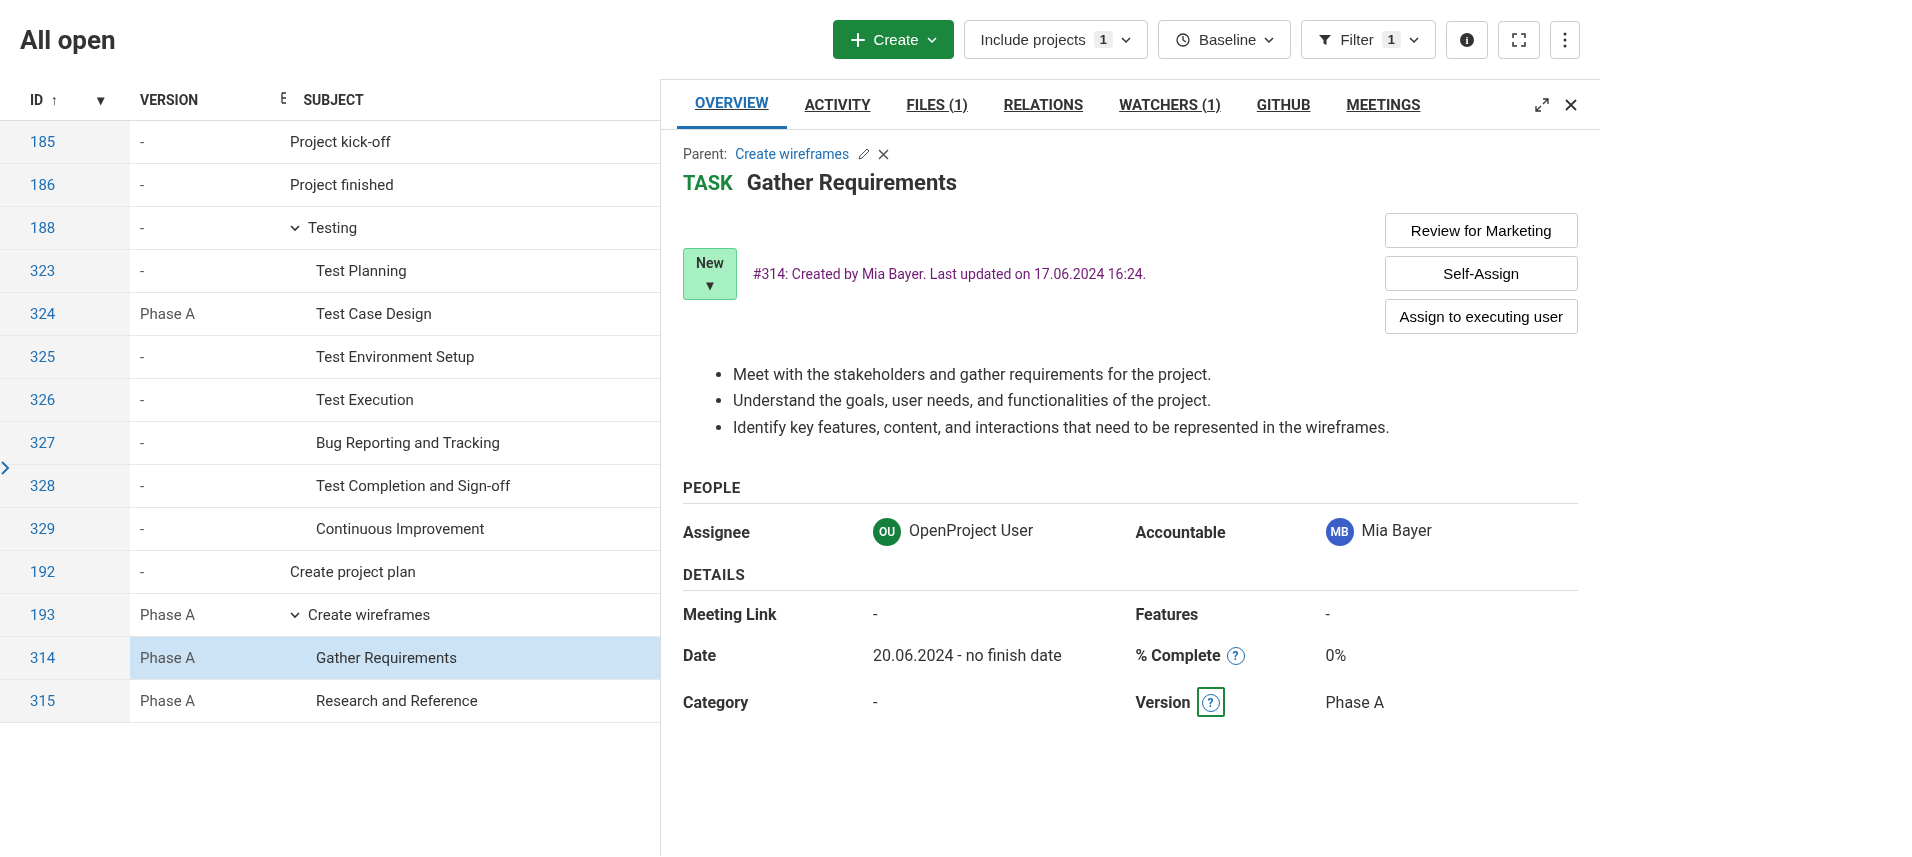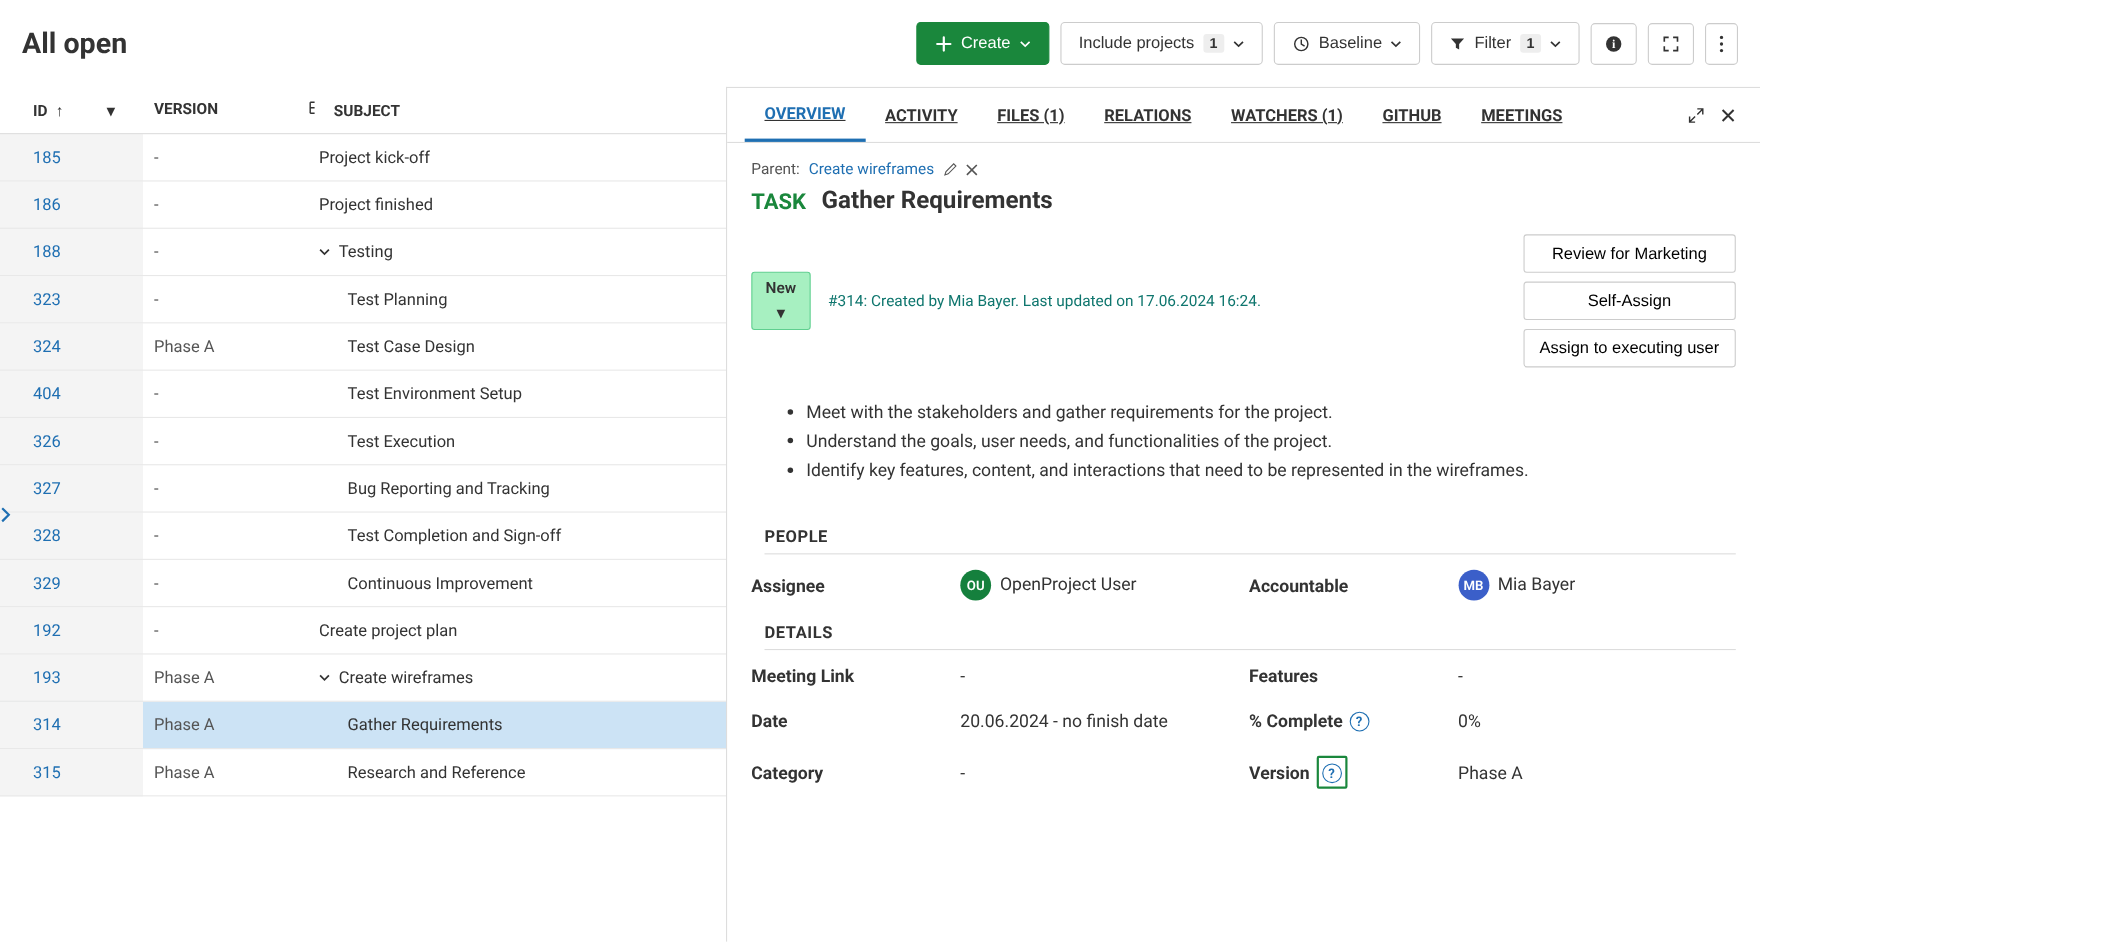--- a/index.html
+++ b/index.html
@@ -50,28 +50,28 @@
 
 .detail-body { padding: 16px 22px; }
 .parent-row { display: flex; align-items: center; gap: 8px; font-size: 14px; color: #555; margin-bottom: 8px; }
 .parent-link { color: #1f6fb2; }
 .task-title-row { display: flex; align-items: center; gap: 14px; margin-bottom: 18px; }
 .task-type { color: #1a873c; font-weight: 700; font-size: 20px; }
 .task-title { font-size: 22px; font-weight: 700; }
 
 .status-row { display: flex; align-items: center; gap: 16px; margin-bottom: 18px; flex-wrap: wrap; }
 .status-pill { display:inline-flex; align-items:center; gap:6px; background: #a7f0c1; border: 1px solid #5fcf8f; padding: 6px 12px; border-radius: 3px; font-weight: 600; cursor:pointer;flex-direction:column; }
-.status-meta { color: #0f766e; font-size: 14px; }
+.status-meta { color: #701a75; font-size: 14px; }
 .action-buttons { margin-left: auto; display:flex; gap:8px;flex-direction:column; }
 .action-btn { padding: 8px 14px; border: 1px solid #ccc; border-radius: 3px; background:#fff; cursor:pointer; font-size:15px; }
 
 .desc-list { margin: 30px 0 40px 50px; }
 .desc-list li { margin-bottom: 4px; font-size: 16px; line-height: 1.4; }
 
-.section-heading { font-weight: 700; font-size: 15px; color: #333; border-bottom: 1px solid #ddd; padding-bottom: 6px; margin-bottom: 14px; margin-top: 20px; letter-spacing: 0.5px; margin-left: 12px; }
+.section-heading { font-weight: 700; font-size: 15px; color: #333; border-bottom: 1px solid #ddd; padding-bottom: 6px; margin-bottom: 14px; margin-top: 20px; letter-spacing: 0.5px; }
 
 .field-grid { display: grid; grid-template-columns: 180px 1fr 180px 1fr; row-gap: 22px; column-gap: 10px; align-items: center; font-size: 16px; }
 .field-label { font-weight: 700; color: #333; display:flex; align-items:center; gap:6px; }
 .field-value { color: #333; }
 .avatar { display:inline-flex; width:28px; height:28px; border-radius:50%; align-items:center; justify-content:center; color:#fff; font-size:12px; font-weight:600; margin-right:8px; }
 .avatar.ou { background:#15803d; }
 .avatar.mb { background:#3b5fc9; }
 .help-circle { display:inline-flex; width:18px; height:18px; border:1.5px solid #1f6fb2; color:#1f6fb2; border-radius:50%; align-items:center; justify-content:center; font-size:12px; font-weight:700; }
 .help-box-highlight { border:2px solid #1a873c; padding:3px; border-radius:2px; }
 
@@ -211,21 +211,21 @@
               <td class="id-cell id-striped">323</td>
               <td class="ver-cell">-</td>
               <td class="subj-cell" style="padding-left: 46px;"><span>Test Planning</span></td>
             </tr>
             <tr>
               <td class="id-cell id-striped">324</td>
               <td class="ver-cell">Phase A</td>
               <td class="subj-cell" style="padding-left: 46px;"><span>Test Case Design</span></td>
             </tr>
             <tr>
-              <td class="id-cell id-striped">404</td>
+              <td class="id-cell id-striped">325</td>
               <td class="ver-cell">-</td>
               <td class="subj-cell" style="padding-left: 46px;"><span>Test Environment Setup</span></td>
             </tr>
             <tr>
               <td class="id-cell id-striped">326</td>
               <td class="ver-cell">-</td>
               <td class="subj-cell" style="padding-left: 46px;"><span>Test Execution</span></td>
             </tr>
             <tr>
               <td class="id-cell id-striped">327</td>

